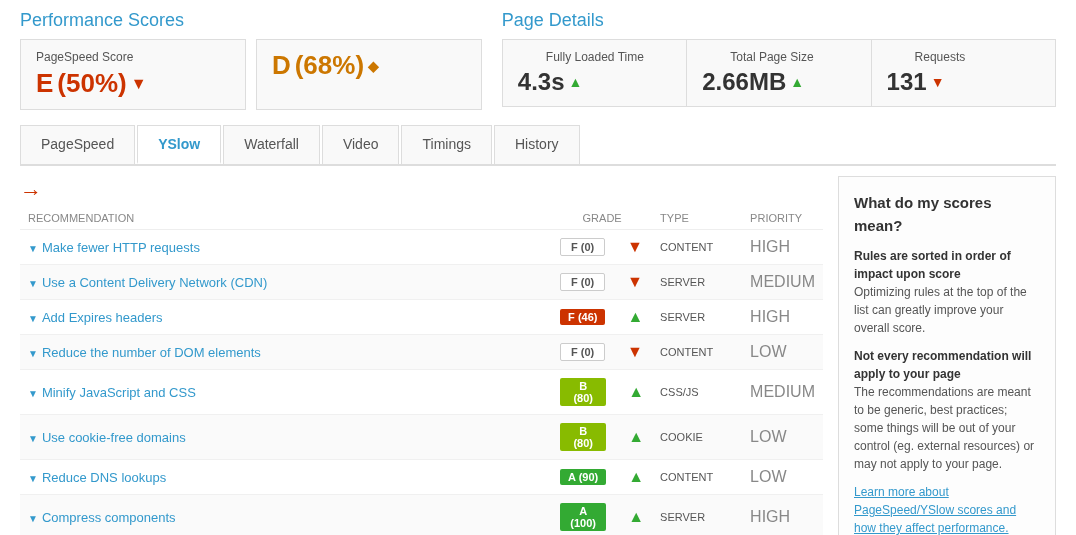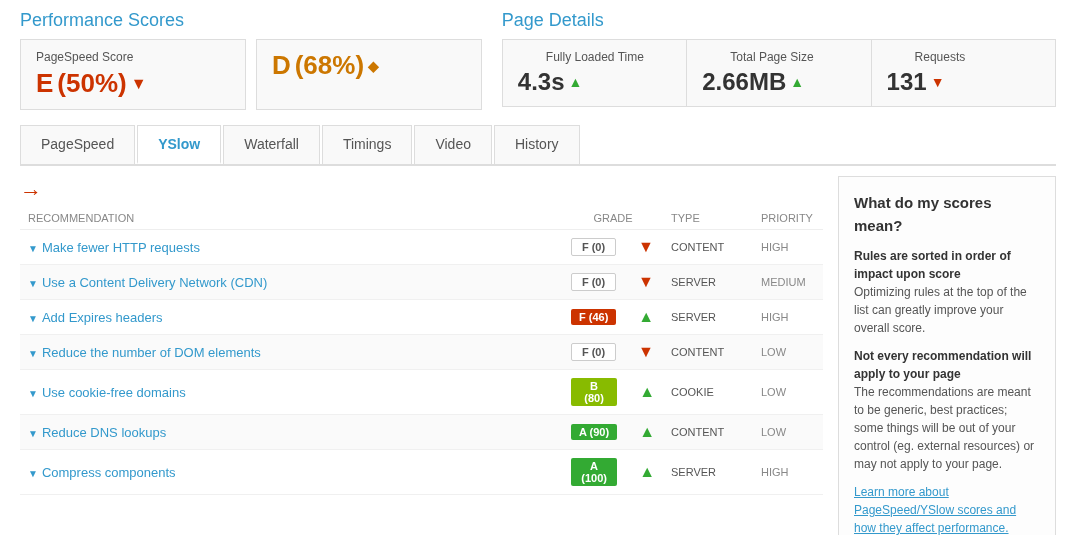--- a/index.html
+++ b/index.html
@@ -58,21 +58,21 @@
     .rec-link { color: #3399cc; text-decoration: none; font-size: 13px; text-align: center; }
 
     .grade-cell { text-align: center; display: flex; align-items: center; gap: 22px; }
     .grade-bar { display: inline-block; padding: 2px 8px; font-size: 11px; font-weight: bold; color: #fff; border-radius: 2px; min-width: 45px; text-align: center; }
     .grade-f-red { background: #cc3300; }
     .grade-f-gray { border: 1px solid #ccc; color: #555; background: #fff; }
     .grade-b { background: #88bb00; }
     .grade-a { background: #33aa33; }
 
     .type-cell { font-size: 11px; color: #555; }
-    .priority-cell { font-size: 11px; color: #888; text-transform: uppercase; }
+    .priority-cell { font-size: 16px; color: #888; text-transform: uppercase; }
 
     .arrow-up { color: #33aa33; font-size: 16px; }
     .arrow-down { color: #cc3300; font-size: 16px; }
 
     
     .info-panel { width: 218px; border: 1px solid #ddd; padding: 15px; background: #fdfdfd; font-size: 12px; line-height: 1.5; }
     .info-panel h3 { font-size: 15px; font-weight: bold; color: #333; margin-bottom: 10px; }
     .info-panel p { margin-bottom: 10px; color: #555; }
     .info-panel strong { color: #333; }
     .info-link { color: #3399cc; text-decoration: underline; cursor: pointer; }
@@ -129,22 +129,22 @@
           </div>
         </div>
       </div>
     </div>
   </div>
 
   <div class="tabs">
     <div class="tab">PageSpeed</div>
     <div class="tab active">YSlow</div>
     <div class="tab">Waterfall</div>
+    <div class="tab">Video</div>
     <div class="tab">Timings</div>
-    <div class="tab">Video</div>
     <div class="tab">History</div>
   </div>
 
   <div class="main-content">
     <div class="table-area">
 
       <div class="arrow-indicator">
         <span class="red-arrow">→</span>
       </div>
 
@@ -196,20 +196,31 @@
               <td style="text-align: center;">
                 <div class="grade-cell">
                   <span class="grade-bar grade-f-gray">F (0)</span>
                   <span class="arrow-down">▼</span>
                 </div>
               </td>
               <td class="type-cell">CONTENT</td>
               <td class="priority-cell">LOW</td>
             </tr>
             <tr>
+              <td><span class="expand-icon">▼</span><a class="rec-link">Minify JavaScript and CSS</a></td>
+              <td style="text-align: center;">
+                <div class="grade-cell">
+                  <span class="grade-bar grade-b">B (80)</span>
+                  <span class="arrow-up">▲</span>
+                </div>
+              </td>
+              <td class="type-cell">CSS/JS</td>
+              <td class="priority-cell">MEDIUM</td>
+            </tr>
+            <tr>
               <td><span class="expand-icon">▼</span><a class="rec-link">Use cookie-free domains</a></td>
               <td style="text-align: center;">
                 <div class="grade-cell">
                   <span class="grade-bar grade-b">B (80)</span>
                   <span class="arrow-up">▲</span>
                 </div>
               </td>
               <td class="type-cell">COOKIE</td>
               <td class="priority-cell">LOW</td>
             </tr>

